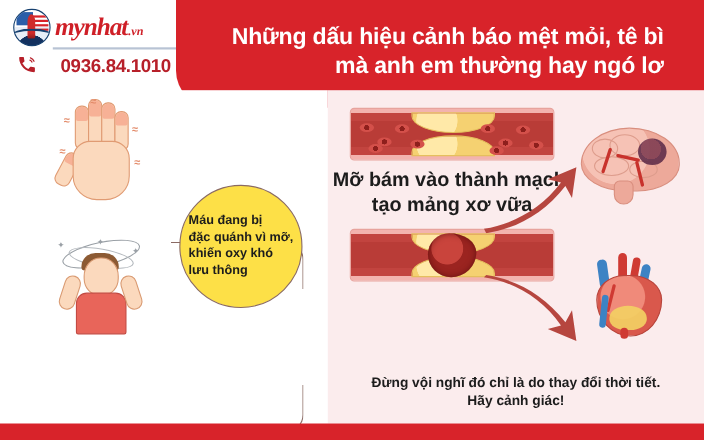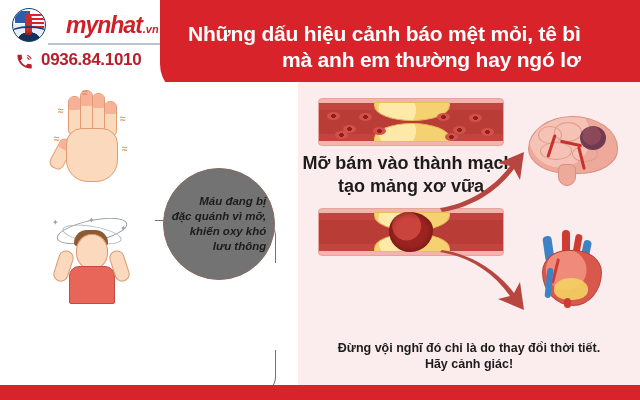--- a/index.html
+++ b/index.html
@@ -8,31 +8,31 @@
     font-family:"Liberation Sans","DejaVu Sans",sans-serif;
     background:#ffffff;
   }
   #poster{position:relative;width:640px;height:400px;background:#ffffff;overflow:hidden;}
 
   
   .header-bar{
     position:absolute;left:160px;top:0;width:480px;height:98px;
     background:#d8232a;
     border-bottom-left-radius:34px;
-    display:flex;align-items:center;justify-content:flex-start;
+    display:flex;align-items:center;justify-content:center;
     box-sizing:border-box;padding:0 14px 4px 28px;
   }
   .header-title{
     color:#ffffff;font-size:21px;font-weight:bold;line-height:1.22;
     text-align:right;letter-spacing:-0.2px;white-space:pre-line;
   }
 
   
   .brand{position:absolute;left:12px;top:8px;width:150px;}
-  .brand-row{display:flex;align-items:center;gap:20px;}
+  .brand-row{display:flex;align-items:center;gap:4px;font-family:Liberation Serif, serif;}
   .globe{
     width:32px;height:32px;border-radius:50%;
     background:
       radial-gradient(circle at 50% 115%, #13315f 0 34%, rgba(0,0,0,0) 35%),
       linear-gradient(180deg,#ffffff 0 48%, #e8eef7 48% 100%);
     border:1.5px solid #16406f;
     position:relative;overflow:hidden;flex:0 0 auto;
   }
   .globe .stars{
     position:absolute;left:2px;top:2px;width:15px;height:12px;background:#2b5ea8;
@@ -43,21 +43,21 @@
     background:linear-gradient(180deg,#cf2b2b 0 78%, #8c1c1c 100%);
     border-radius:50% 50% 14% 14%/30% 30% 8% 8%;
   }
   .globe .arc{
     position:absolute;left:-3px;bottom:1px;width:38px;height:12px;
     border-top:2px solid #16406f;border-radius:50%;
   }
   .logo-text{font-size:23px;font-weight:bold;font-style:italic;color:#cf1f27;letter-spacing:-1px;}
   .logo-tld{font-size:11px;font-weight:bold;font-style:italic;color:#cf1f27;margin-left:1px;}
   .brand-rule{margin:1px 0 0 36px;width:112px;height:1.5px;background:#b8c3d4;}
-  .phone-row{display:flex;align-items:flex-end;gap:8px;margin-top:5px;margin-left:4px;}
+  .phone-row{display:flex;align-items:flex-start;gap:22px;margin-top:5px;margin-left:4px;}
   .phone-ico{width:17px;height:17px;position:relative;flex:0 0 auto;}
   .phone-num{font-size:17px;font-weight:bold;color:#b7202a;letter-spacing:-0.3px;}
 
   
   .left-panel{position:absolute;left:0;top:82px;width:298px;height:303px;background:#ffffff;}
   .right-panel{position:absolute;left:298px;top:82px;width:342px;height:303px;background:#fbeced;}
   .bottom-bar{position:absolute;left:0;bottom:0;width:640px;height:15px;background:#d8232a;}
 
   
   .lp-item{position:absolute;width:168px;text-align:center;}
@@ -87,22 +87,22 @@
   .torso{position:absolute;left:27px;top:52px;width:44px;height:36px;background:#e8655a;border:1.6px solid #c34b43;border-radius:10px 10px 2px 2px;}
   .arm{position:absolute;width:13px;height:30px;background:#fbd9bd;border:1.6px solid #d99a72;border-radius:8px;}
   .swirl{position:absolute;left:14px;top:6px;width:70px;height:20px;border:1.6px solid #9aa0a6;border-radius:50%;transform:rotate(-12deg);}
   .swirl2{position:absolute;left:20px;top:12px;width:58px;height:15px;border:1.6px solid #b4b9be;border-radius:50%;transform:rotate(10deg);}
   .star{position:absolute;color:#9aa0a6;font-size:8px;}
 
   
   .circle{
     position:absolute;left:163px;top:168px;width:112px;height:112px;
     border:1.6px solid #8a6a63;border-radius:50%;
-    display:flex;align-items:center;justify-content:center;text-align:right;
-    background:#737373;box-sizing:border-box;font-style:italic;
+    display:flex;align-items:center;justify-content:center;text-align:left;
+    background:#fde047;box-sizing:border-box;
   }
   .circle .ctext{font-size:11.5px;font-weight:bold;color:#1c1c1c;line-height:1.32;white-space:pre-line;}
   .brace{position:absolute;border-color:#8a6a63;border-style:solid;}
   #brace-top{left:155px;top:138px;width:120px;height:42px;border-width:1.6px 1.6px 0 0;border-radius:0 16px 0 0;}
   #brace-bot{left:155px;top:268px;width:120px;height:42px;border-width:0 1.6px 1.6px 0;border-radius:0 0 16px 0;}
 
   
   .vessel{
     position:absolute;border-radius:4px;overflow:hidden;
     background:linear-gradient(180deg,#f3b3ae 0 9%, #c2443f 9% 24%, #b93c37 24% 76%, #c2443f 76% 91%, #f3b3ae 91% 100%);

